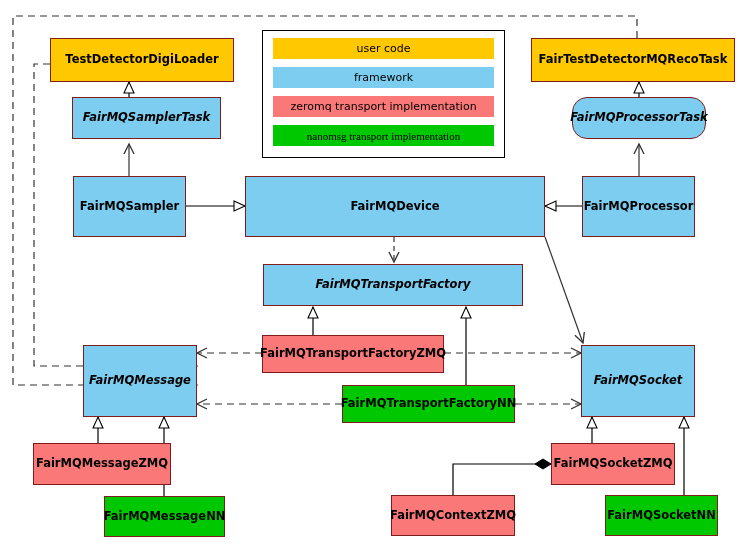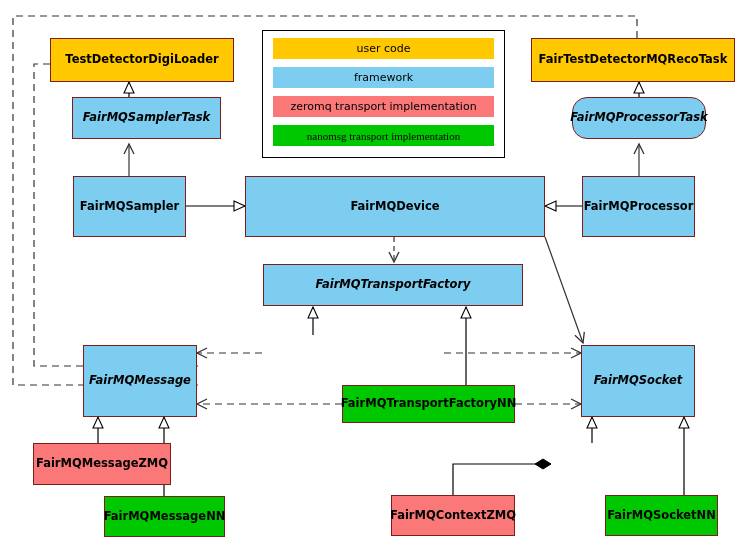--- a/index.html
+++ b/index.html
@@ -157,20 +157,23 @@
   </div>
 
   <div class="node c-user" style="left:531px; top:38px; width:204px; height:44px;">
     <span>FairTestDetectorMQRecoTask</span>
   </div>
 
   <div class="node c-framework italic" style="left:263px; top:264px; width:260px; height:42px;">
     <span>FairMQTransportFactory</span>
   </div>
 
+  <div class="node c-zmq" style="left:262px; top:335px; width:182px; height:38px;">
+    <span>FairMQTransportFactoryZMQ</span>
+  </div>
 
   <div class="node c-nn" style="left:342px; top:385px; width:173px; height:38px;">
     <span>FairMQTransportFactoryNN</span>
   </div>
 
   <div class="node c-framework italic" style="left:83px; top:345px; width:114px; height:72px;">
     <span>FairMQMessage</span>
   </div>
 
   <div class="node c-framework italic" style="left:581px; top:345px; width:114px; height:72px;">
@@ -178,20 +181,23 @@
   </div>
 
   <div class="node c-zmq" style="left:33px; top:443px; width:138px; height:42px;">
     <span>FairMQMessageZMQ</span>
   </div>
 
   <div class="node c-nn" style="left:104px; top:496px; width:121px; height:41px;text-align:center;">
     <span>FairMQMessageNN</span>
   </div>
 
+  <div class="node c-zmq" style="left:551px; top:443px; width:124px; height:42px;">
+    <span>FairMQSocketZMQ</span>
+  </div>
 
   <div class="node c-zmq" style="left:391px; top:495px; width:124px; height:41px;">
     <span>FairMQContextZMQ</span>
   </div>
 
   <div class="node c-nn" style="left:605px; top:495px; width:113px; height:41px;">
     <span>FairMQSocketNN</span>
   </div>
 
   <div id="legend-box">

